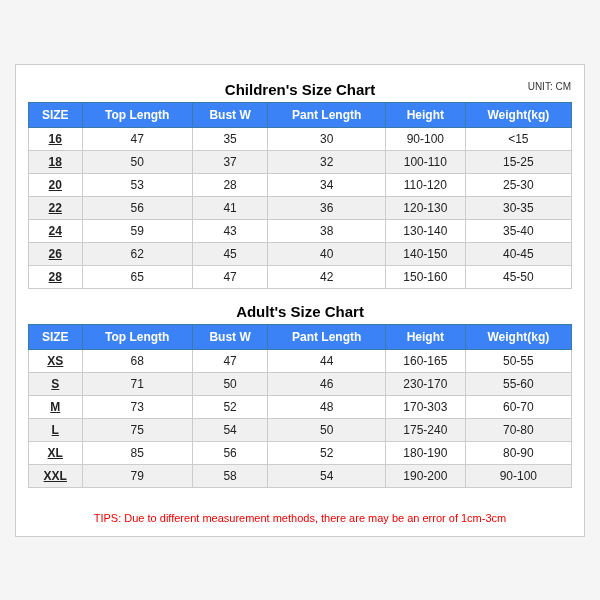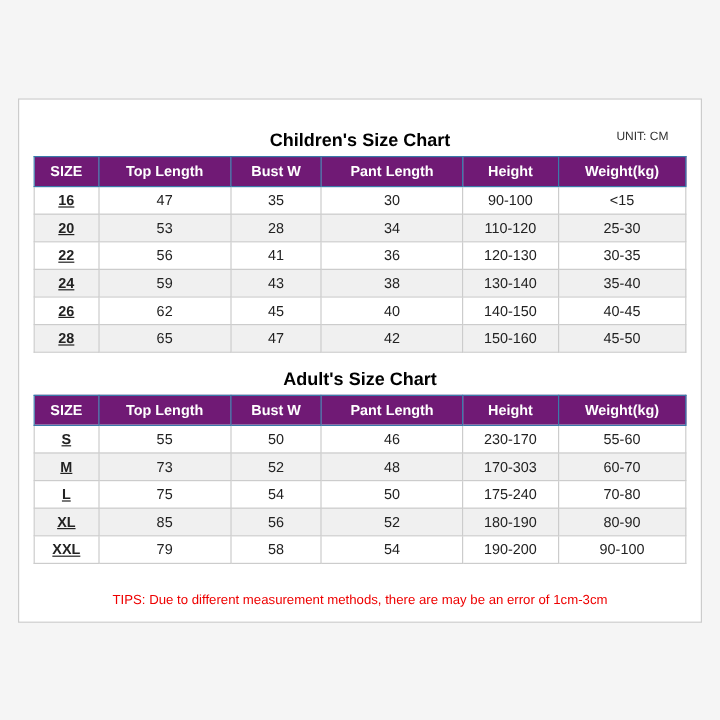--- a/index.html
+++ b/index.html
@@ -9,45 +9,45 @@
       background: #f5f5f5;
       display: flex;
       align-items: center;
       justify-content: center;
       font-family: Arial, sans-serif;
     }
     .chart-container {
       background: #fff;
       border: 1px solid #ccc;
       width: 570px;
-      padding: 20px 12px 12px;
+      padding: 10px 12px 12px;
     }
     .section-title {
       text-align: center;
       font-weight: bold;
       font-size: 15px;
       padding: 6px 0 4px;
       position: relative;
     }
     .unit-label {
       position: absolute;
-      right: 15px;
+      right: 1px;
       top: 6px;
       font-size: 10px;
       font-weight: normal;
       color: #333;
       text-align: center;
     }
     table {
       width: 100%;
       border-collapse: collapse;
       font-size: 12px;
     }
     th {
-      background: #701a75;
+      background: #3b82f6;
       color: #fff;
       padding: 5px 4px;
       text-align: center;
       font-weight: bold;
       border: 1px solid #3a7aaa;
     }
     td {
       padding: 4px 4px;
       text-align: center;
       border: 1px solid #ccc;
@@ -98,20 +98,28 @@
     <tbody id="children-body">
     <tr>
           <td>16</td>
           <td>47</td>
           <td>35</td>
           <td>30</td>
           <td>90-100</td>
           <td>&lt;15</td>
         </tr>
         <tr>
+          <td>18</td>
+          <td>50</td>
+          <td>37</td>
+          <td>32</td>
+          <td>100-110</td>
+          <td>15-25</td>
+        </tr>
+        <tr>
           <td>20</td>
           <td>53</td>
           <td>28</td>
           <td>34</td>
           <td>110-120</td>
           <td>25-30</td>
         </tr>
         <tr>
           <td>22</td>
           <td>56</td>
@@ -158,23 +166,31 @@
       <tr>
         <th>SIZE</th>
         <th>Top Length</th>
         <th>Bust W</th>
         <th>Pant Length</th>
         <th>Height</th>
         <th>Weight(kg)</th>
       </tr>
     </thead>
     <tbody id="adults-body">
+    <tr>
+          <td>XS</td>
+          <td>68</td>
+          <td>47</td>
+          <td>44</td>
+          <td>160-165</td>
+          <td>50-55</td>
+        </tr>
         <tr>
           <td>S</td>
-          <td>55</td>
+          <td>71</td>
           <td>50</td>
           <td>46</td>
           <td>230-170</td>
           <td>55-60</td>
         </tr>
         <tr>
           <td>M</td>
           <td>73</td>
           <td>52</td>
           <td>48</td>

